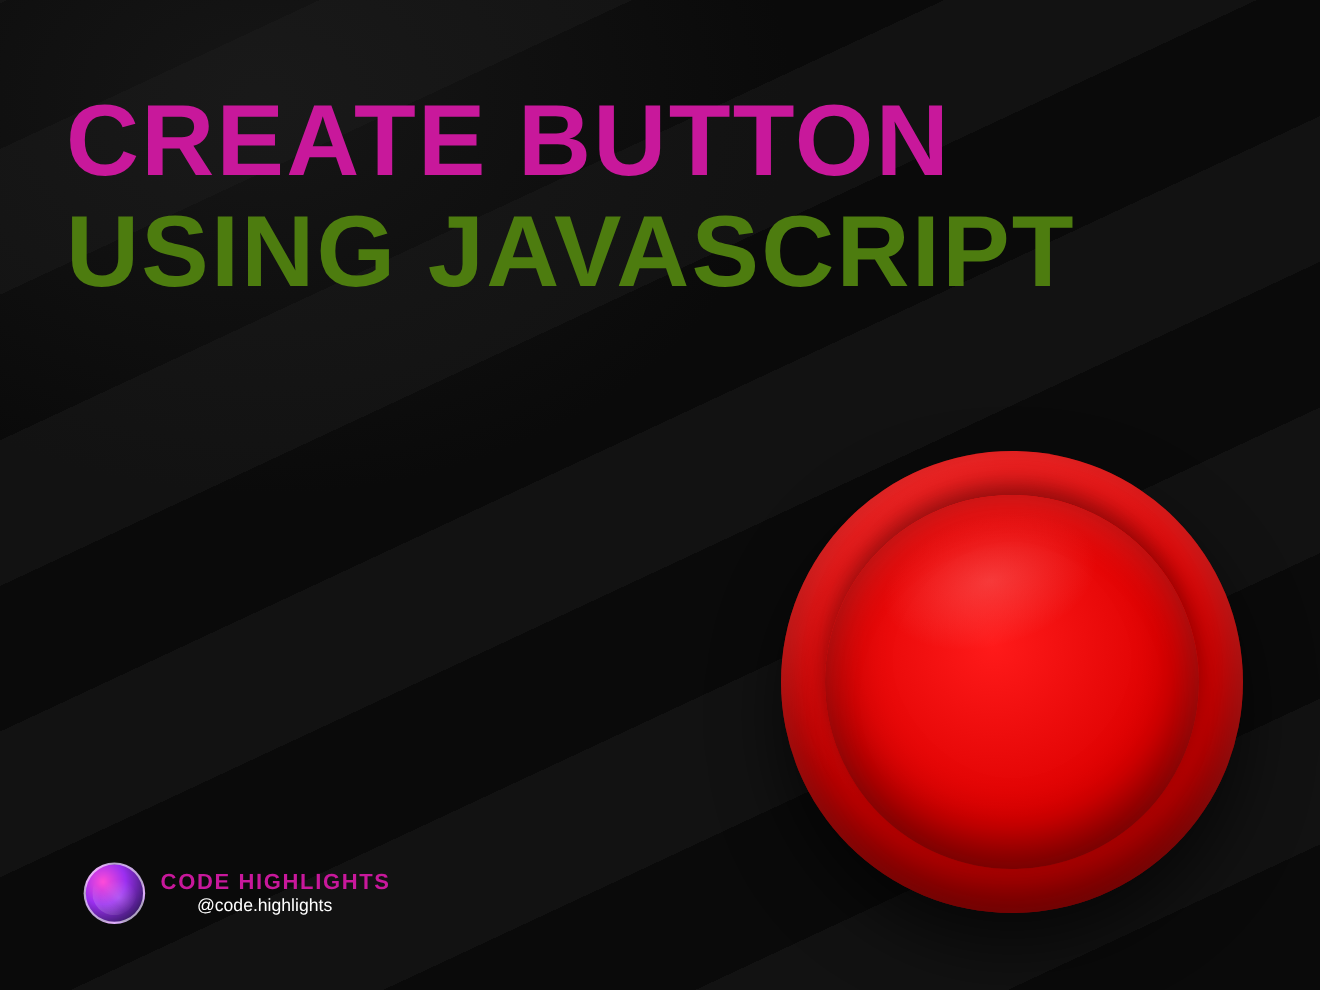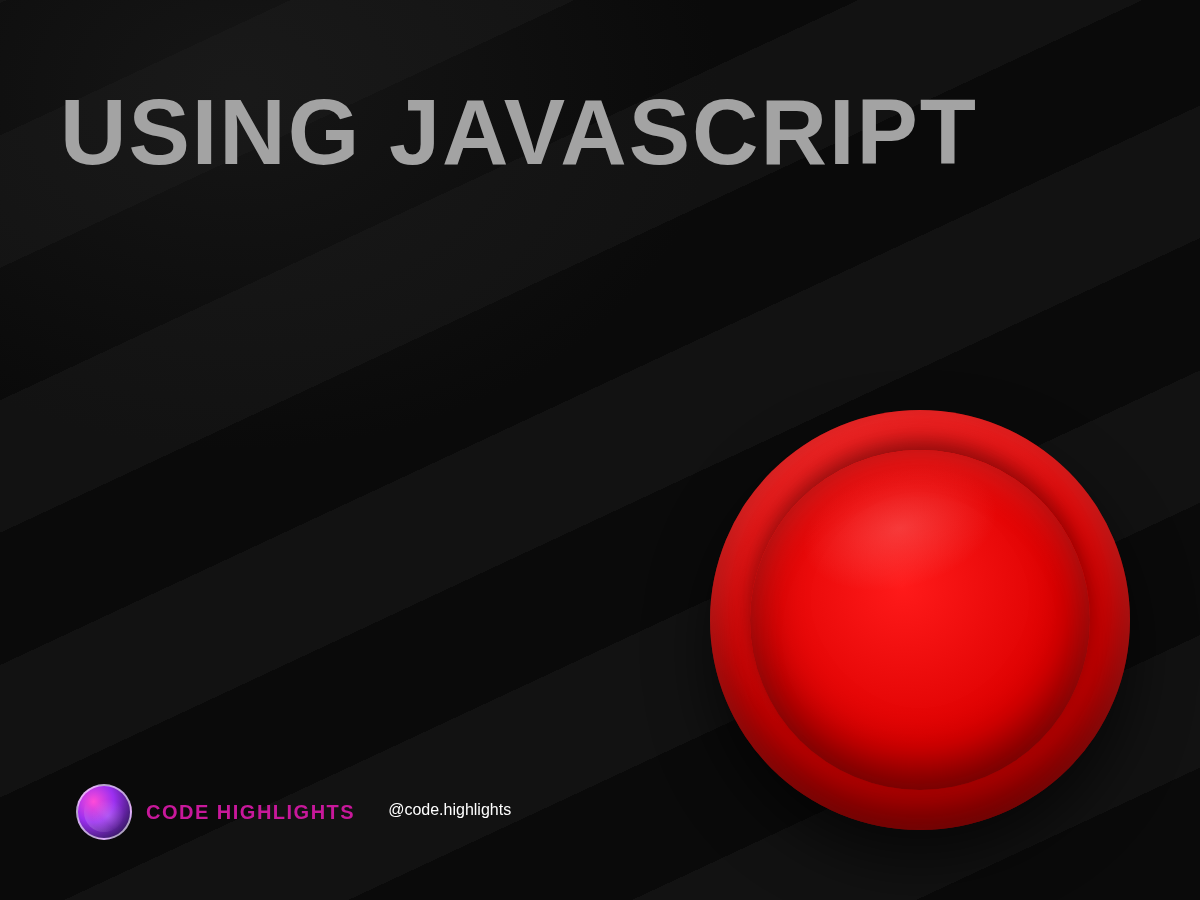--- a/index.html
+++ b/index.html
@@ -37,21 +37,21 @@
     font-size: 92px;
     font-weight: 900;
     letter-spacing: 2px;
     color: #c8189b;
     line-height: 1.05;
   }
   .title-line2 {
     font-size: 92px;
     font-weight: 900;
     letter-spacing: 2px;
-    color: #a3a3a3;
+    color: #4d7c0f;
     line-height: 1.05;
     margin-top: 4px;
   }
   .red-button {
     position: absolute;
     right: 70px;
     bottom: 70px;
     width: 420px;
     height: 420px;
     border-radius: 50%;
@@ -113,21 +113,21 @@
     content: "";
     position: absolute;
     inset: 6px;
     background:
       linear-gradient(45deg, rgba(255,255,255,0.25) 0%, transparent 40%),
       radial-gradient(circle at 60% 60%, rgba(255,255,255,0.2), transparent 50%);
     border-radius: 50%;
   }
   .footer-text {
     display: flex;
-    flex-direction: row;
+    flex-direction: column;
     line-height: 1.2;
   }
   .brand {
     color: #c8189b;
     font-weight: 900;
     font-size: 20px;
     letter-spacing: 1.5px;
   }
   .handle {
     color: #ffffff;
@@ -136,20 +136,21 @@
     font-family: Arial, sans-serif;
     margin-left: 33px;
   }
 </style>
 </head>
 <body>
 
 <div class="bg"></div>
 
 <div class="content">
+  <div class="title-line1">CREATE BUTTON</div>
   <div class="title-line2">USING JAVASCRIPT</div>
 </div>
 
 <div class="red-button"></div>
 
 <div class="footer">
   <div class="avatar"></div>
   <div class="footer-text">
     <div class="brand">CODE HIGHLIGHTS</div>
     <div class="handle">@code.highlights</div>

